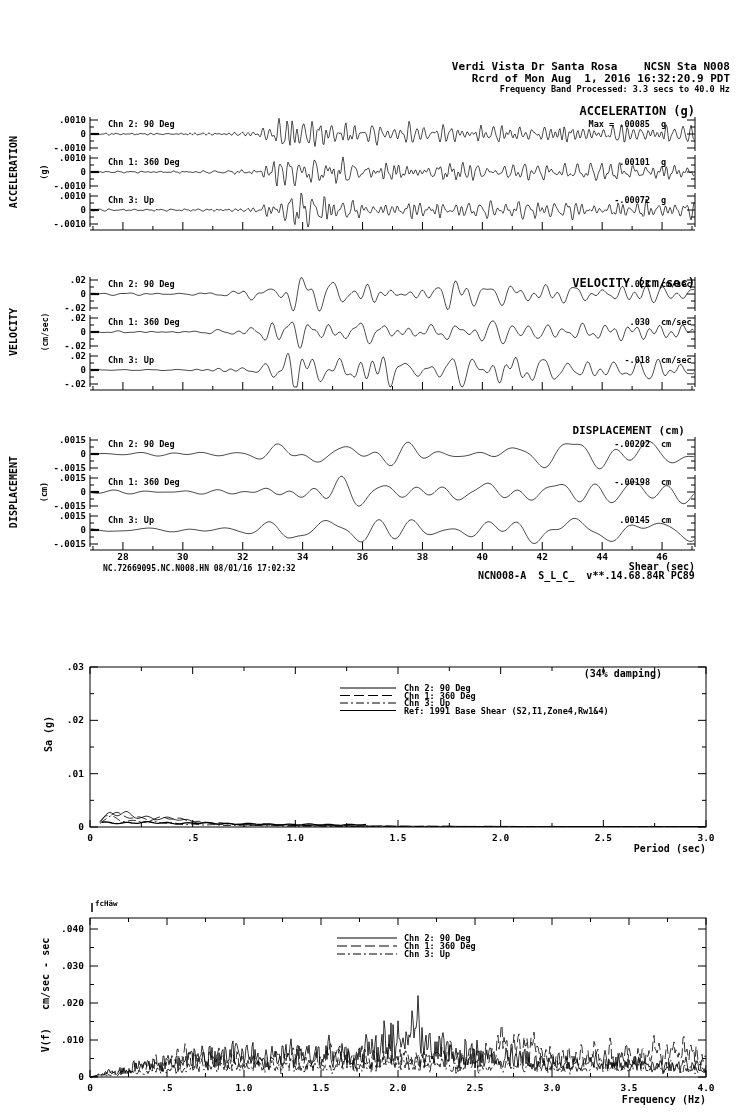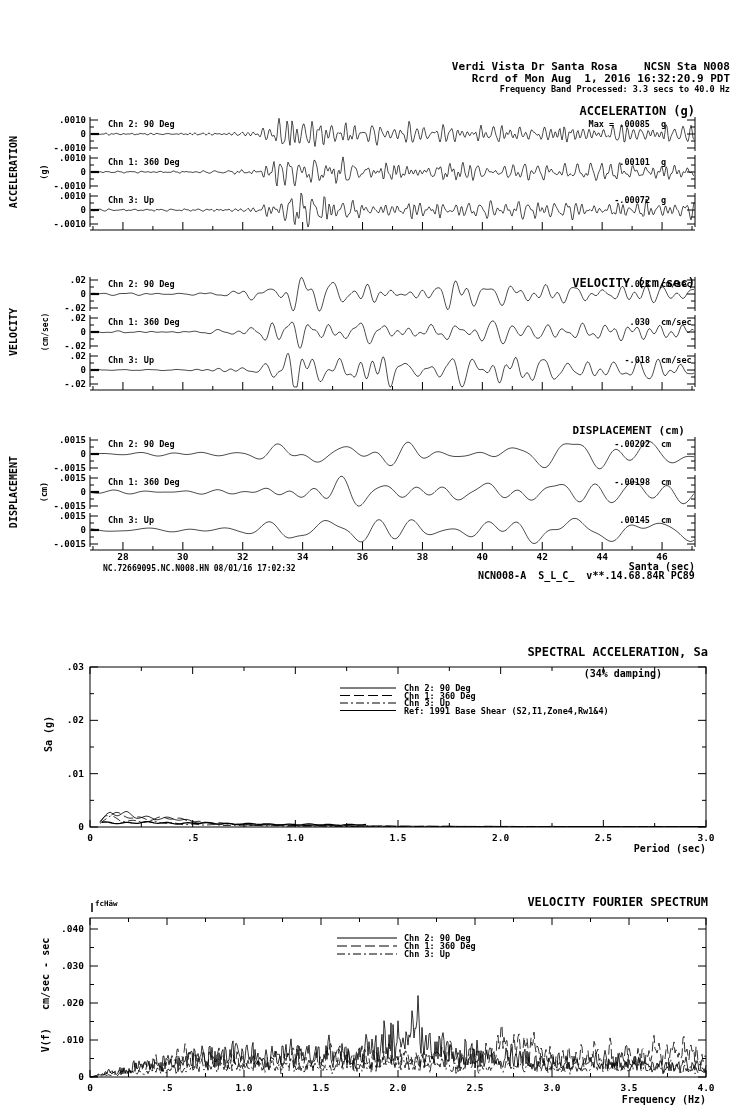--- a/index.html
+++ b/index.html
@@ -433,26 +433,24 @@
   <div class="abs ctr" style="left:90px;top:276px;width:605px;font-size:12px">VELOCITY (cm/sec)</div>
   <div class="abs ctr" style="left:80px;top:424px;width:605px;font-size:11px">DISPLACEMENT (cm)</div>
 
   <div class="rot" style="left:13px;top:172px;font-size:10px">ACCELERATION</div>
   <div class="rot" style="left:44px;top:172px;font-size:8.5px">(g)</div>
   <div class="rot" style="left:13px;top:332px;font-size:10px">VELOCITY</div>
   <div class="rot" style="left:45px;top:332px;font-size:8px">(cm/sec)</div>
   <div class="rot" style="left:13px;top:492px;font-size:10px">DISPLACEMENT</div>
   <div class="rot" style="left:44px;top:492px;font-size:8.5px">(cm)</div>
 
-  <div class="abs ctr" style="left:90px;top:561px;width:605px;font-size:10px">Santa (sec)</div>
+  <div class="abs ctr" style="left:90px;top:561px;width:605px;font-size:10px">Shear (sec)</div>
   <div class="abs" style="left:103px;top:564px;font-size:8px">NC.72669095.NC.N008.HN 08/01/16 17:02:32</div>
   <div class="abs" style="left:478px;top:570px;font-size:10px">NCN008-A  S_L_C_  v**.14.68.84R PC89</div>
 
-  <div class="abs ctr" style="left:48px;top:645px;width:660px;font-size:12px">SPECTRAL ACCELERATION, Sa</div>
   <div class="abs" style="right:77px;top:668px;font-size:10px">(34% damping)</div>
   <div class="rot" style="left:48px;top:734px;font-size:10px">Sa (g)</div>
   <div class="abs ctr" style="left:90px;top:843px;width:616px;font-size:10px">Period (sec)</div>
 
-  <div class="abs ctr" style="left:48px;top:895px;width:660px;font-size:12px">VELOCITY FOURIER SPECTRUM</div>
   <div class="abs" style="left:95px;top:899px;font-size:7.5px">fcHäw</div>
   <div class="rot" style="left:45px;top:995px;font-size:10px">V(f)   cm/sec - sec</div>
   <div class="abs ctr" style="left:90px;top:1094px;width:616px;font-size:10px">Frequency (Hz)</div>
 </div>
 
 </body></html>

